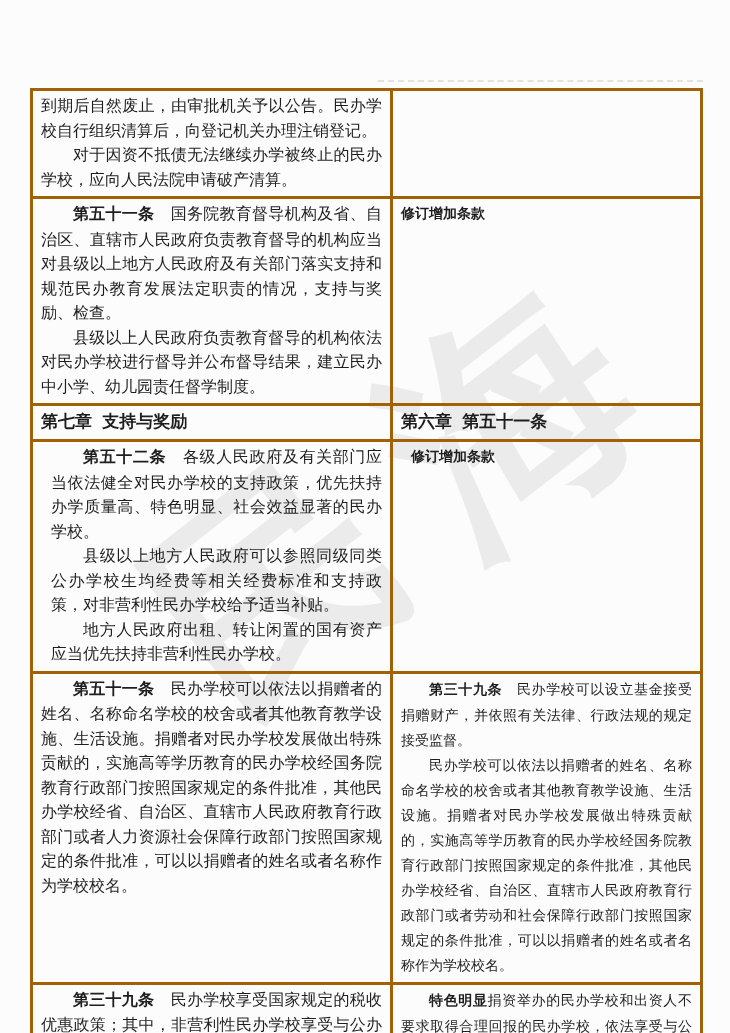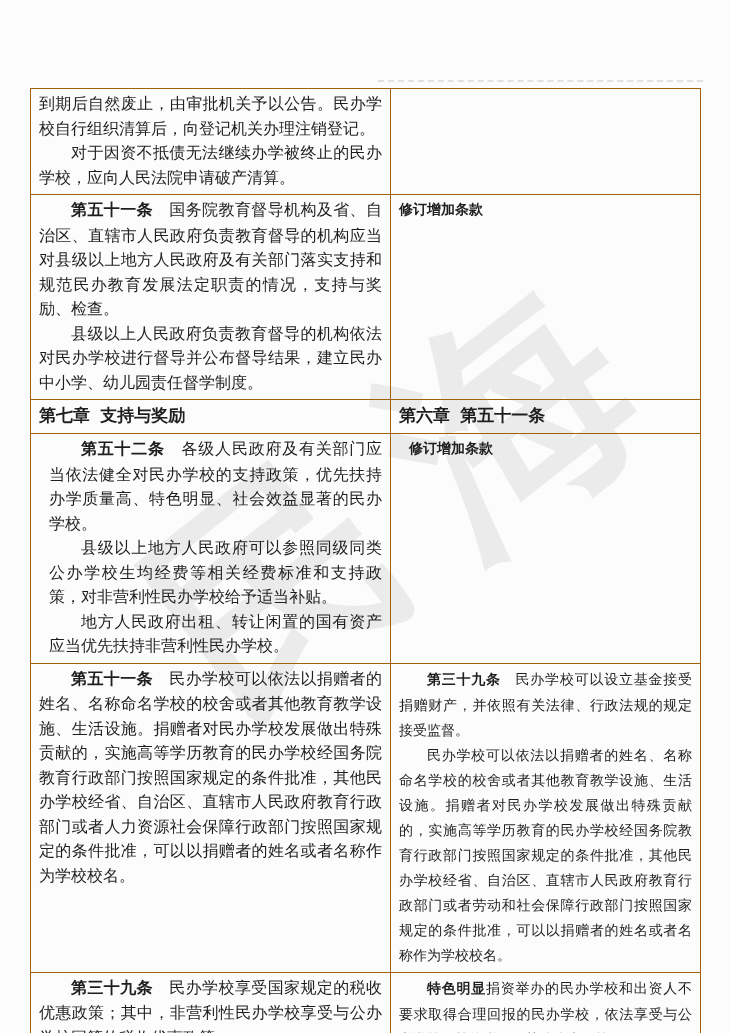--- a/index.html
+++ b/index.html
@@ -22,21 +22,21 @@
   .scan-artifact{
     position:absolute;left:378px;top:80px;width:325px;height:0;
     border-top:2px dashed #e2e2e2;z-index:0;
   }
   
   table.doc-table{
     position:absolute;left:30px;top:88px;width:670px;z-index:2;
     border-collapse:collapse;table-layout:fixed;background:transparent;
   }
   td.cell{
-    border:1px solid #a16207;vertical-align:top;
+    border:3px solid #a16207;vertical-align:top;
     padding:3px 8px 4px 8px;background:transparent;margin-top:15px;
   }
   td.cell-left{font-size:16px;line-height:24.5px;}
   td.cell-right{font-size:14px;line-height:25px;}
   p.para{margin:0;text-align:justify;}
   p.indent{text-indent:2em;}
   .term,
   p.boldline,
   tr.chapter .ptext{
     font-weight:bold;

